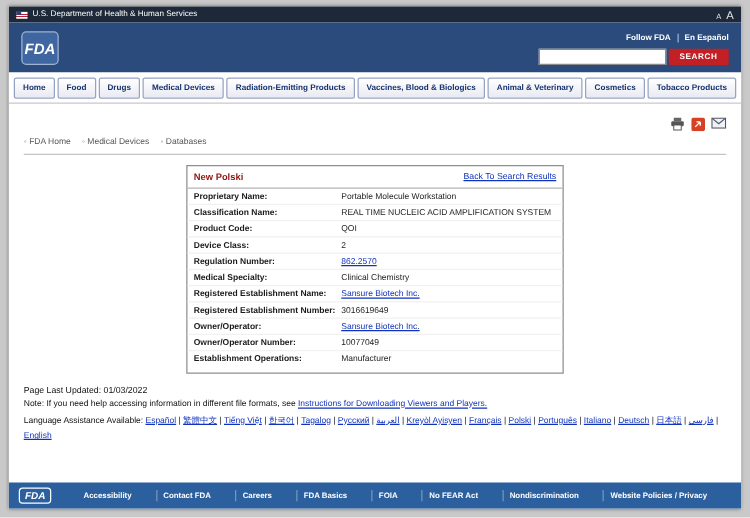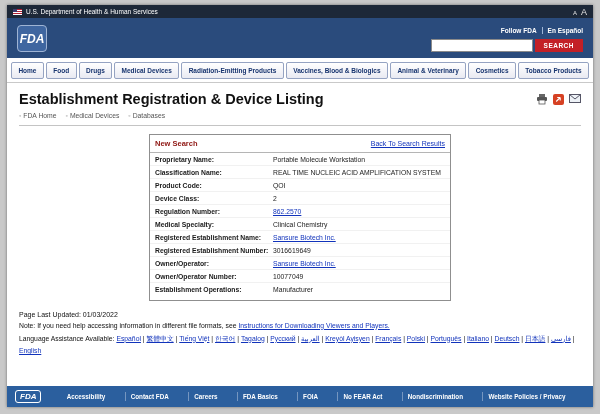--- a/index.html
+++ b/index.html
@@ -106,21 +106,20 @@
     <div class="nav-tab">Medical Devices</div>
     <div class="nav-tab">Radiation-Emitting Products</div>
     <div class="nav-tab">Vaccines, Blood &amp; Biologics</div>
     <div class="nav-tab">Animal &amp; Veterinary</div>
     <div class="nav-tab">Cosmetics</div>
     <div class="nav-tab">Tobacco Products</div>
   </div>
 
   <div class="content">
     <div class="title-row">
-      <div class="page-title">Establishment Registration &amp; Device Listing</div>
       <div class="title-icons">
         <span>
           <svg width="12" height="11" viewBox="0 0 12 11">
               <rect x="3" y="0" width="6" height="3" fill="#666"></rect>
               <rect x="1" y="3" width="10" height="4" rx="1" fill="#555"></rect>
               <rect x="3" y="6" width="6" height="4" fill="#fff" stroke="#555" stroke-width="0.8"></rect>
             </svg>
         </span>
         <span>
           <svg width="11" height="11" viewBox="0 0 11 11">
@@ -140,21 +139,21 @@
     <div class="breadcrumb">
       <span class="crumb">FDA Home</span>
       <span class="crumb">Medical Devices</span>
       <span class="crumb">Databases</span>
     </div>
 
     <hr class="rule">
 
     <div class="result-box">
       <div class="box-header">
-        <span class="new-search">New Search</span>
+        <span class="new-search">New Polski</span>
         <span class="back-link">Back To Search Results</span>
       </div>
 
       <div class="trow">
         <div class="tlabel">Proprietary Name:</div>
         <div class="tvalue">Portable Molecule Workstation</div>
       </div>
       <div class="trow">
         <div class="tlabel">Classification Name:</div>
         <div class="tvalue">REAL TIME NUCLEIC ACID AMPLIFICATION SYSTEM</div>

